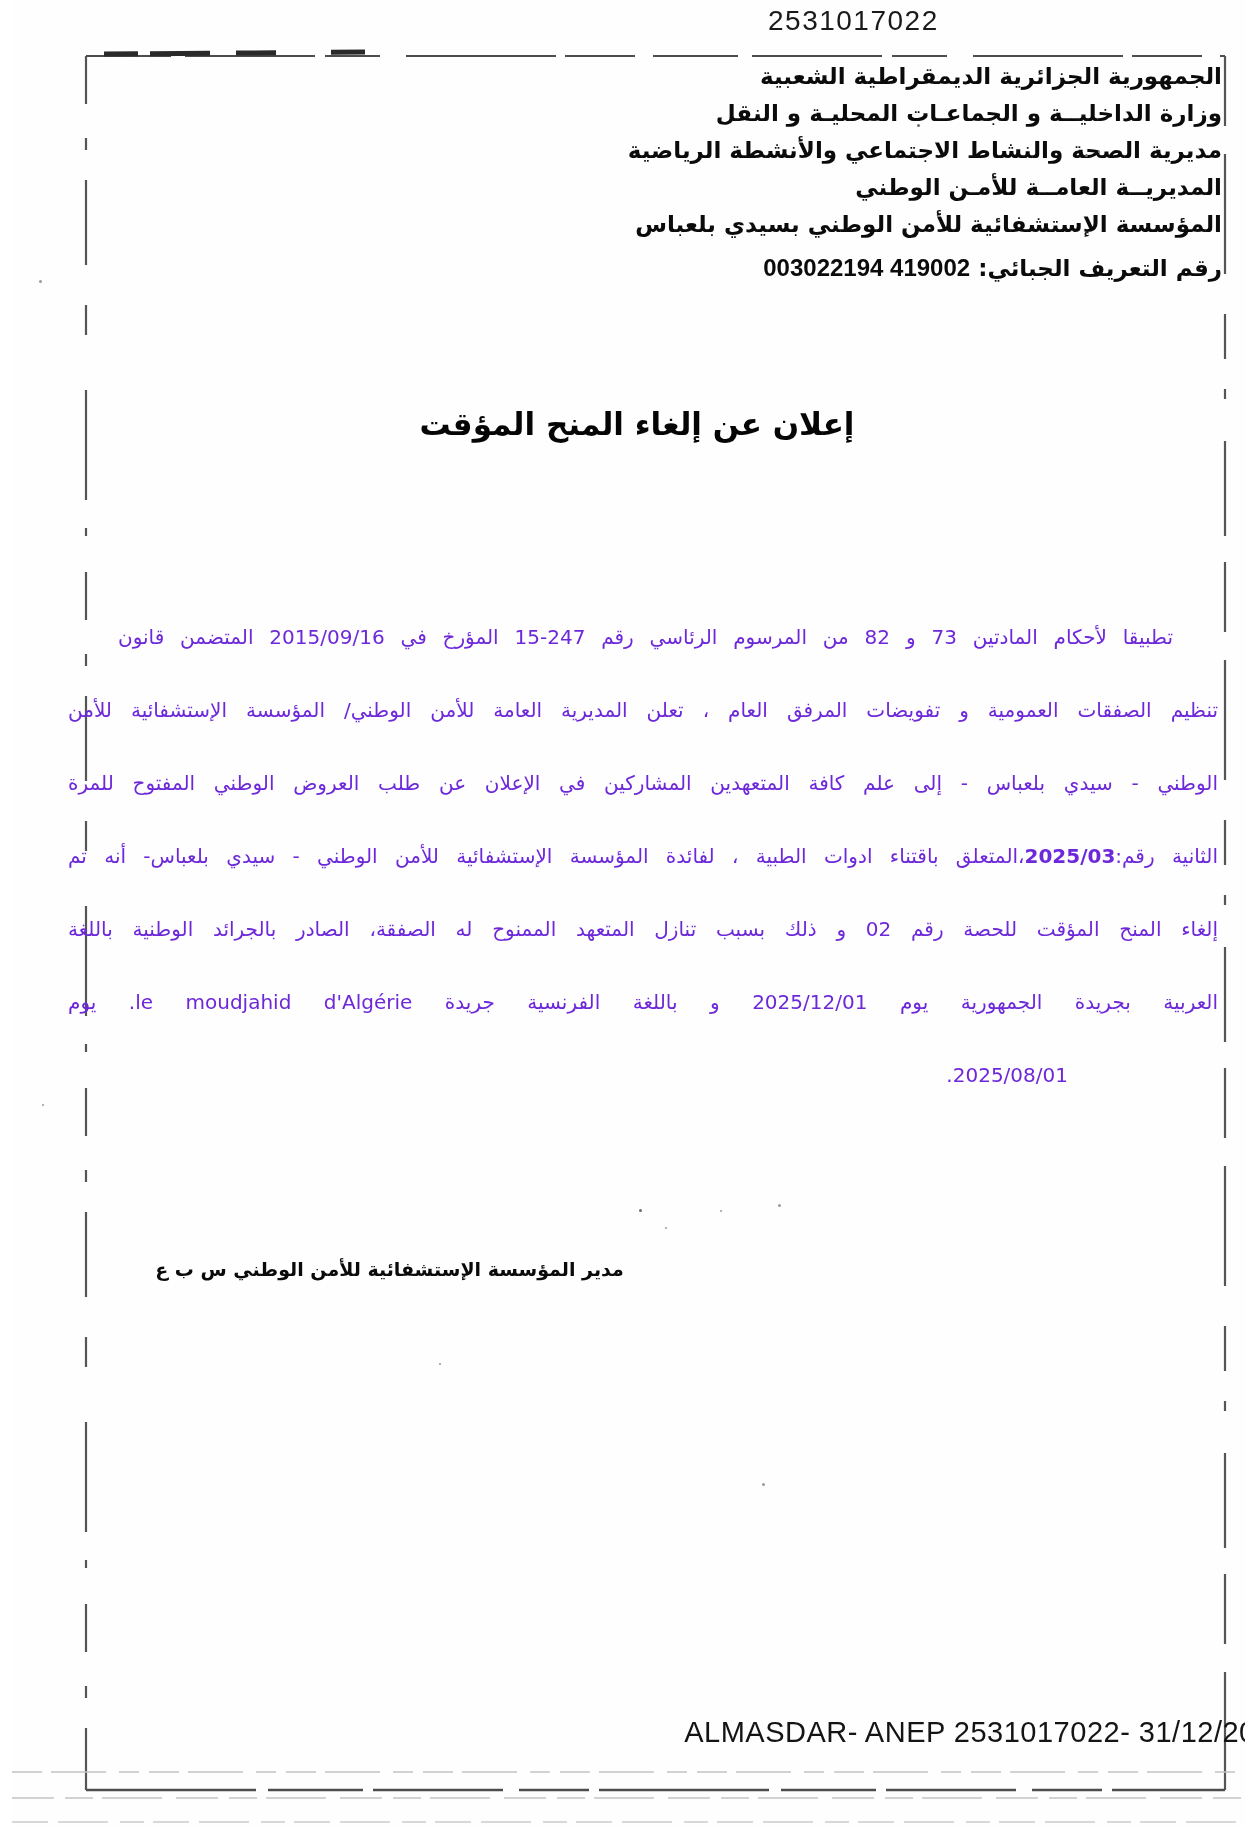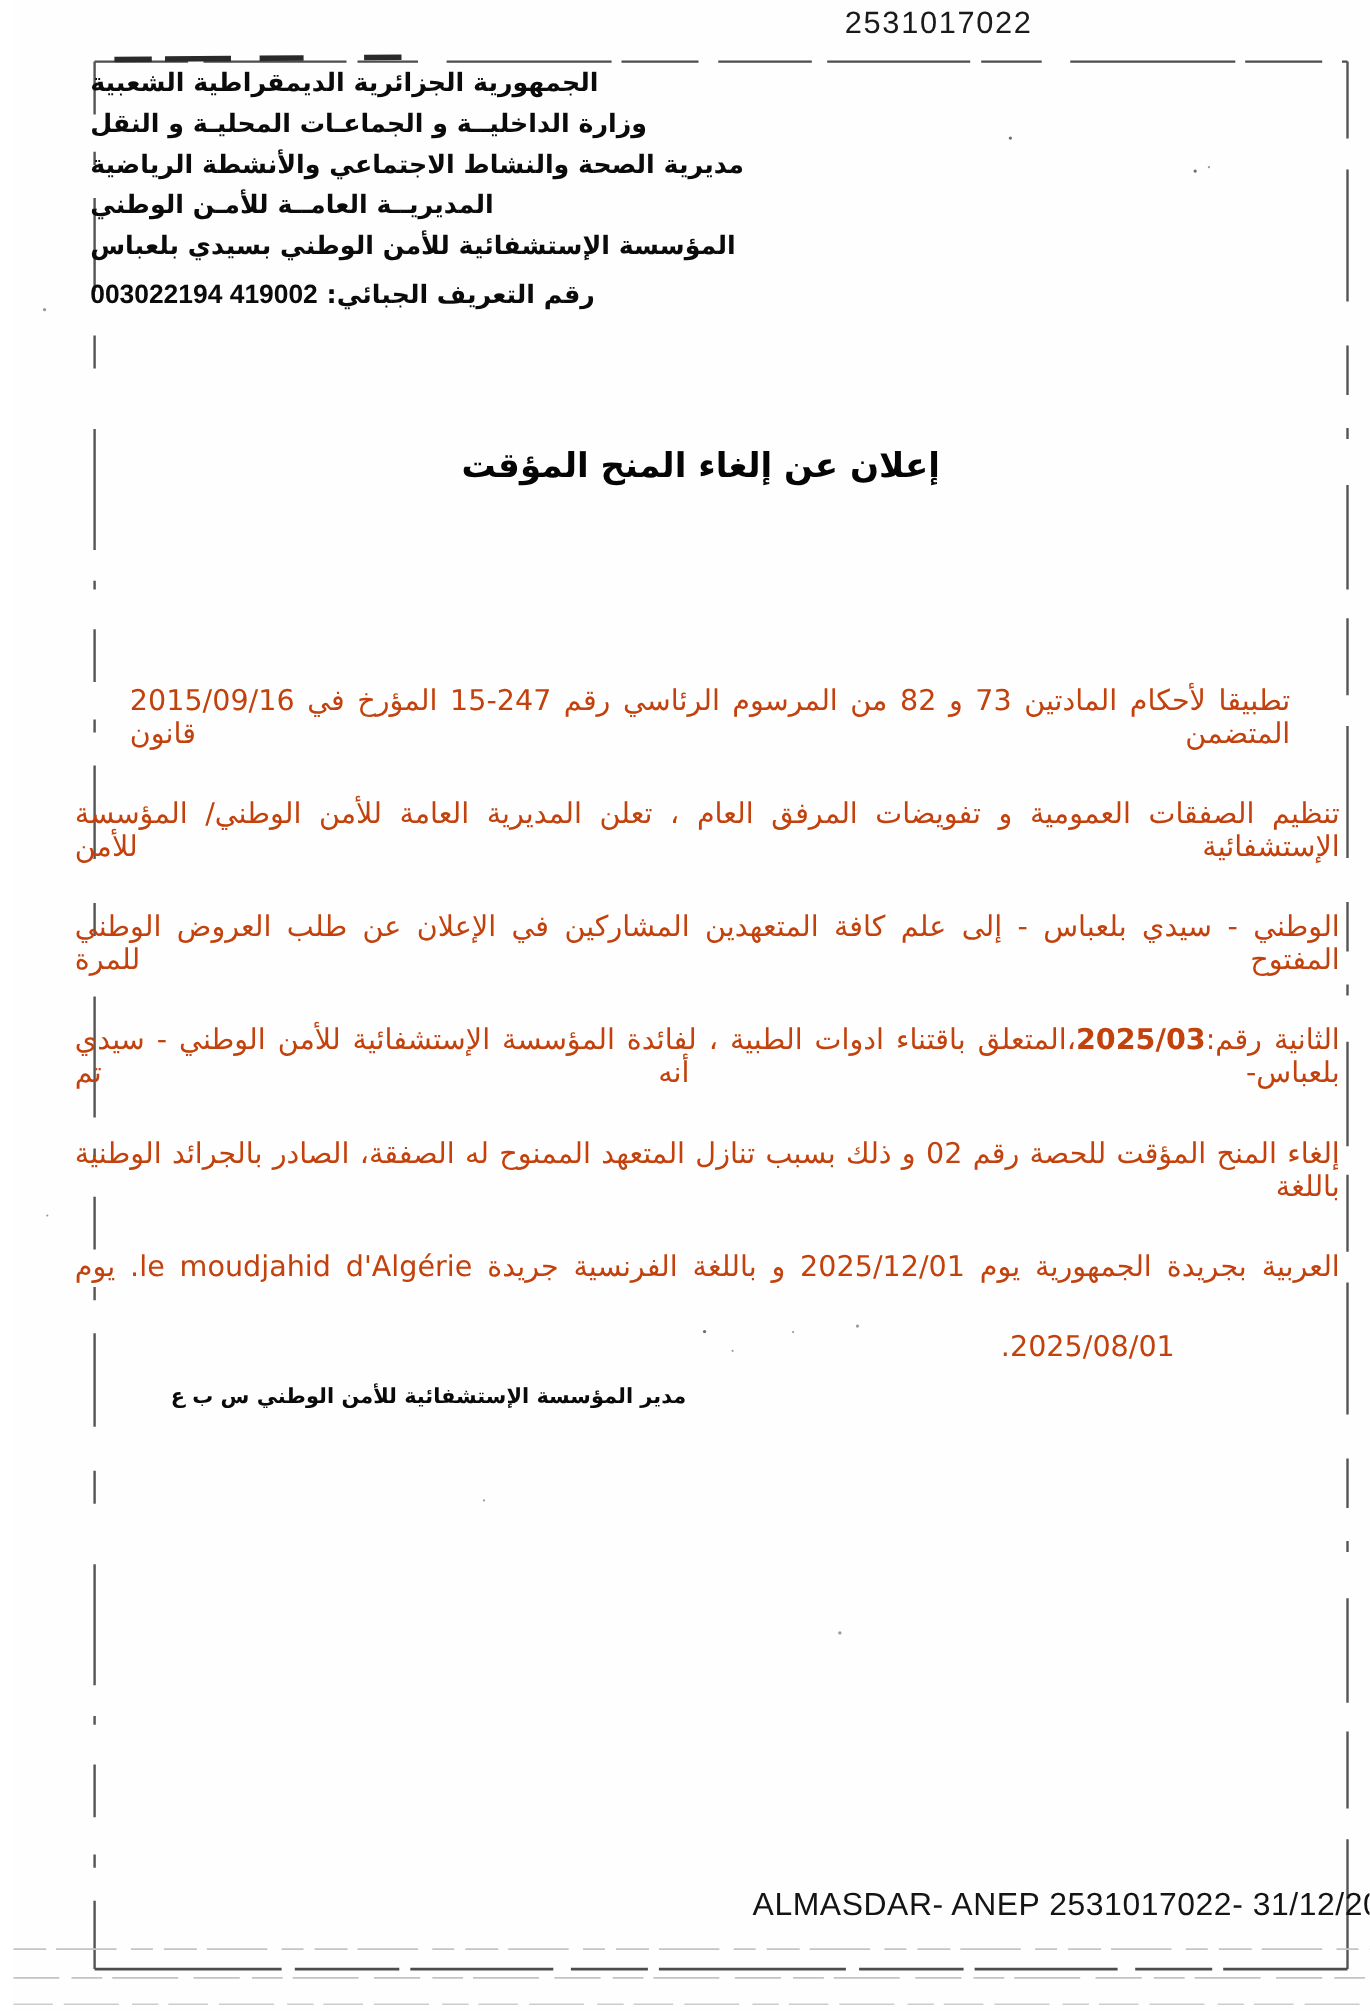--- a/index.html
+++ b/index.html
@@ -13,37 +13,37 @@
     margin-left:12px;
   }
   .scan-number{
     position:absolute;top:5px;left:756px;
     font-family:"Liberation Sans","DejaVu Sans",sans-serif;
     font-size:28px;letter-spacing:1.5px;color:#1a1a1a;
   }
   .border-art{position:absolute;top:0;left:0;}
   .header{
     position:absolute;top:58px;left:70px;width:1140px;
-    text-align:left;direction:rtl;
+    text-align:right;direction:rtl;
     font-size:23px;font-weight:600;color:#0b0b0b;
   }
   .header-line{line-height:37px;height:37px;}
   .tax-line{margin-top:9px;line-height:32px;font-size:23px;}
   .tax-number{
     font-weight:700;font-size:24px;letter-spacing:.5px;
     font-family:"Liberation Sans","DejaVu Sans",sans-serif;
   }
   .doc-title{
     position:absolute;top:406px;left:60px;width:1130px;
     text-align:center;direction:rtl;
     font-size:31px;font-weight:700;color:#050505;
   }
   .body-text{
     position:absolute;top:622px;left:56px;width:1150px;
-    direction:rtl;font-size:26px;font-weight:500;color:#c2410c;
+    direction:rtl;font-size:20px;font-weight:500;color:#6d28d9;
   }
   .bline{
     line-height:30px;margin-bottom:43px;
     text-align:justify;text-align-last:justify;
   }
   .bline.first{padding:0 45px 0 50px;}
   .bline.last{text-align:right;text-align-last:right;padding-left:0;padding-right:150px;}
   .bline b{font-weight:700;}
   .signature{
     position:absolute;top:1258px;left:125px;width:505px;

